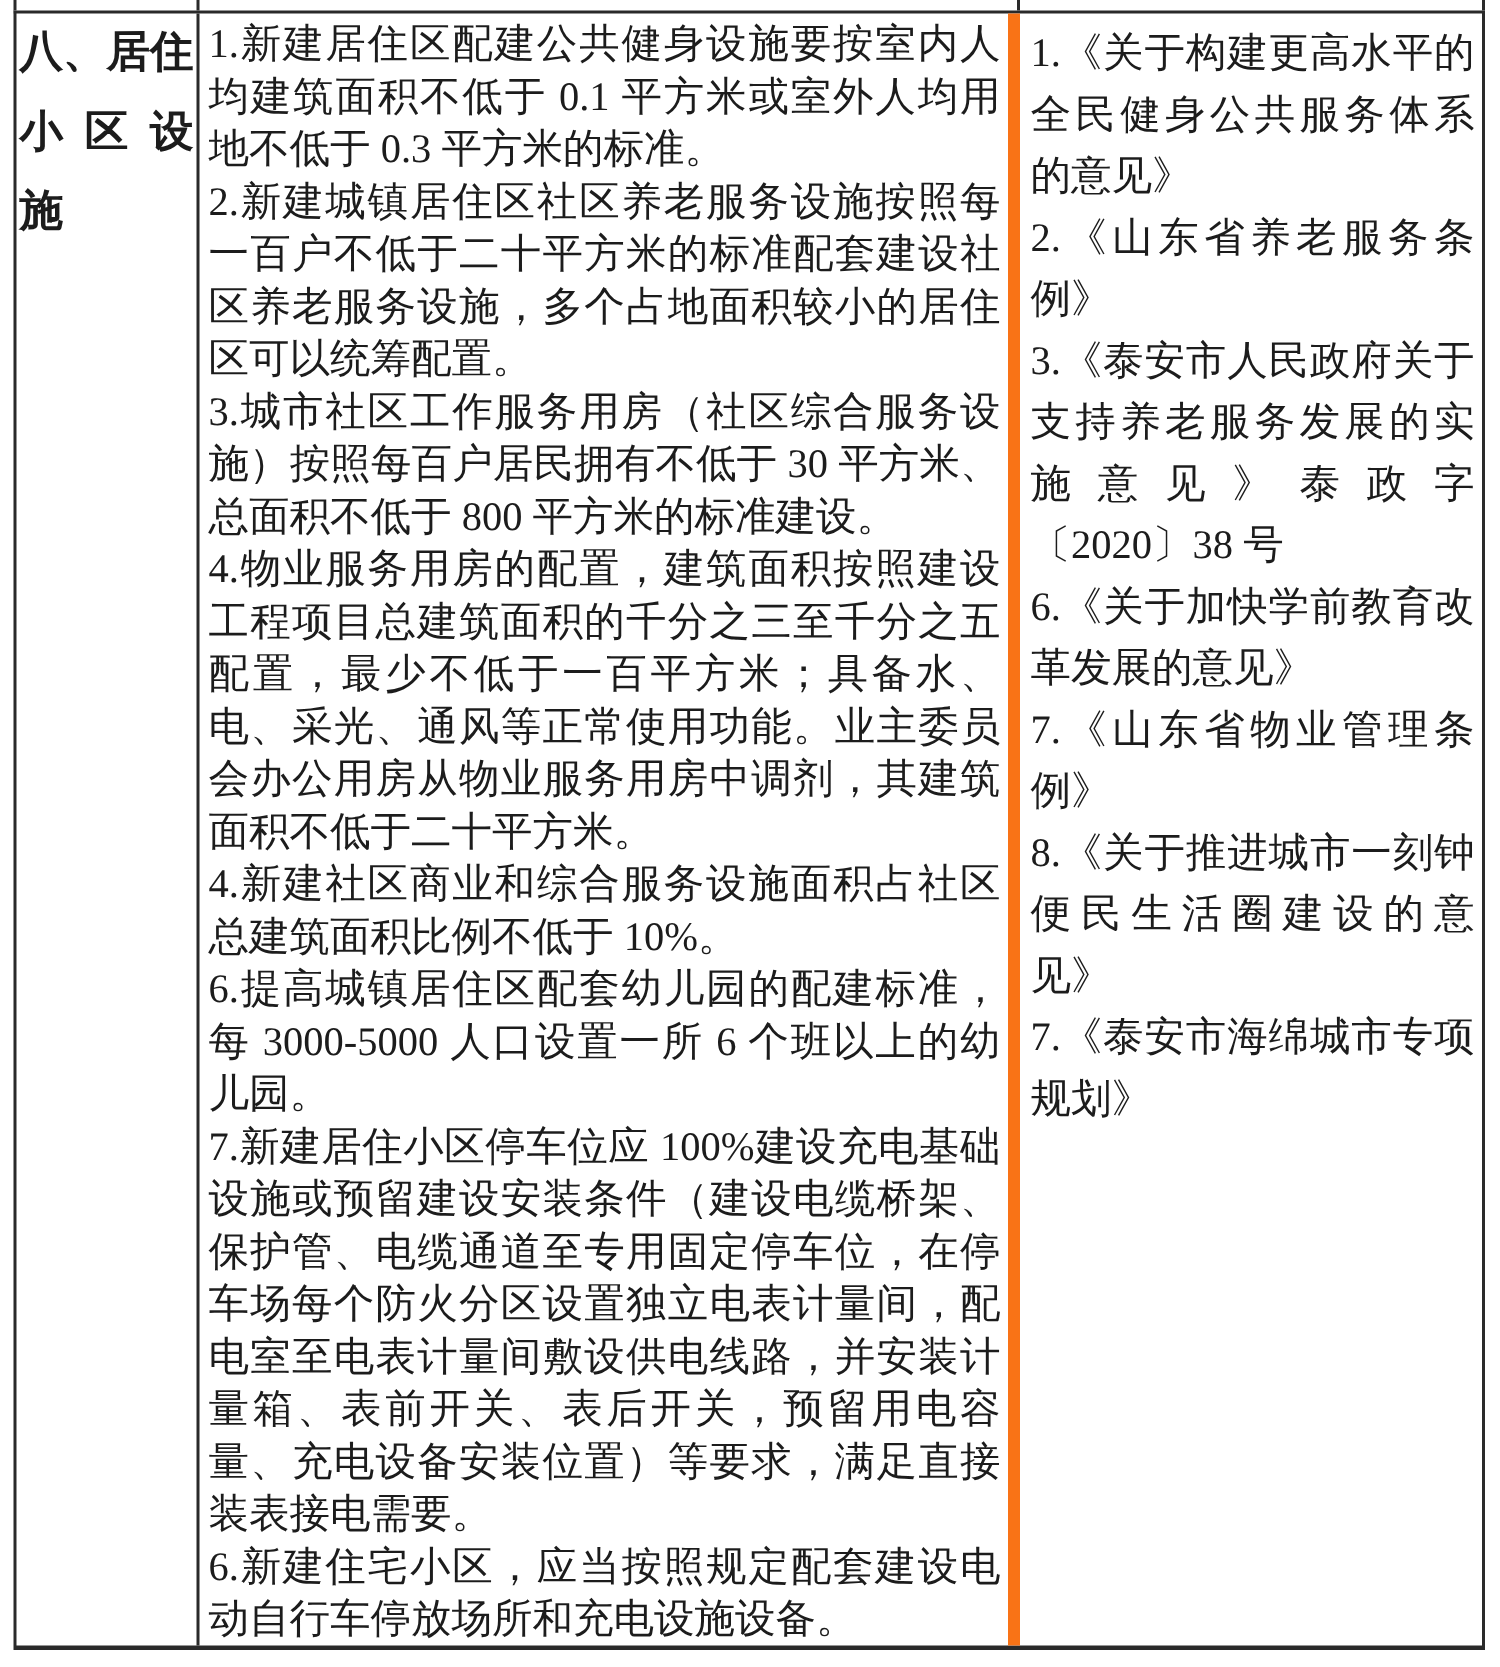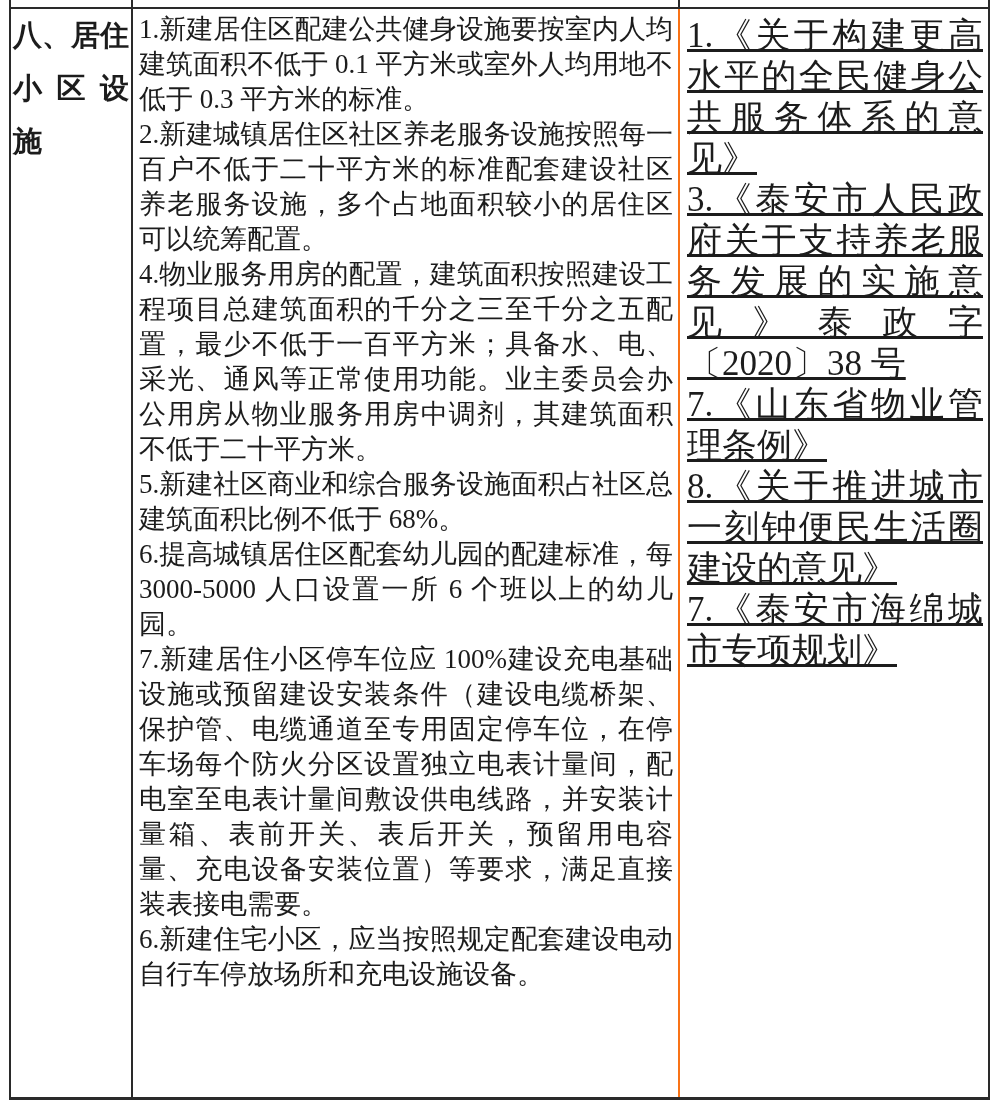--- a/index.html
+++ b/index.html
@@ -58,41 +58,40 @@
     line-height: 53px;
     text-align: justify;
     text-align-last: justify;
     white-space: nowrap;
   }
   .hdr-line.last {
     text-align-last: left;
   }
   .cell-requirements {
     width: 547px;
-    border-right: 2px solid #f97316;
+    border-right: 8px solid #f97316;
     padding: 3px 5px 1px 6px;
   }
   .cell-requirements p {
     margin: 0;
     font-size: 27px;
     line-height: 35px;
     text-align: justify;
     text-align-last: left;
   }
   .cell-references {
     flex: 1;
     padding: 6px 5px 0 7px;
   }
   .cell-references p {
     margin: 0;
-    font-size: 35px;
+    font-size: 27px;
     line-height: 41px;
     text-align: justify;
     text-align-last: left;
-    text-decoration: underline;
   }
 </style>
 </head>
 <body>
 
 <div class="page">
 
   <div class="stub s1"></div>
   <div class="stub s2"></div>
   <div class="stub s3"></div>
@@ -102,29 +101,32 @@
 
     <div class="cell cell-header">
       <div class="hdr-line">八、居住</div>
       <div class="hdr-line">小区设</div>
       <div class="hdr-line last">施</div>
     </div>
 
     <div class="cell cell-requirements">
         <p>1.新建居住区配建公共健身设施要按室内人均建筑面积不低于 0.1 平方米或室外人均用地不低于 0.3 平方米的标准。</p>
         <p>2.新建城镇居住区社区养老服务设施按照每一百户不低于二十平方米的标准配套建设社区养老服务设施，多个占地面积较小的居住区可以统筹配置。</p>
+        <p>3.城市社区工作服务用房（社区综合服务设施）按照每百户居民拥有不低于 30 平方米、总面积不低于 800 平方米的标准建设。</p>
         <p>4.物业服务用房的配置，建筑面积按照建设工程项目总建筑面积的千分之三至千分之五配置，最少不低于一百平方米；具备水、电、采光、通风等正常使用功能。业主委员会办公用房从物业服务用房中调剂，其建筑面积不低于二十平方米。</p>
-        <p>5.新建社区商业和综合服务设施面积占社区总建筑面积比例不低于 68%。</p>
+        <p>4.新建社区商业和综合服务设施面积占社区总建筑面积比例不低于 10%。</p>
         <p>6.提高城镇居住区配套幼儿园的配建标准，每 3000-5000 人口设置一所 6 个班以上的幼儿园。</p>
         <p>7.新建居住小区停车位应 100%建设充电基础设施或预留建设安装条件（建设电缆桥架、保护管、电缆通道至专用固定停车位，在停车场每个防火分区设置独立电表计量间，配电室至电表计量间敷设供电线路，并安装计量箱、表前开关、表后开关，预留用电容量、充电设备安装位置）等要求，满足直接装表接电需要。</p>
         <p>6.新建住宅小区，应当按照规定配套建设电动自行车停放场所和充电设施设备。</p>
       </div>
 
     <div class="cell cell-references">
         <p>1.《关于构建更高水平的全民健身公共服务体系的意见》</p>
+        <p>2.《山东省养老服务条例》</p>
         <p>3.《泰安市人民政府关于支持养老服务发展的实施意见》泰政字〔2020〕38 号</p>
+        <p>6.《关于加快学前教育改革发展的意见》</p>
         <p>7.《山东省物业管理条例》</p>
         <p>8.《关于推进城市一刻钟便民生活圈建设的意见》</p>
         <p>7.《泰安市海绵城市专项规划》</p>
       </div>
 
   </div>
 </div>
 
 </body></html>

